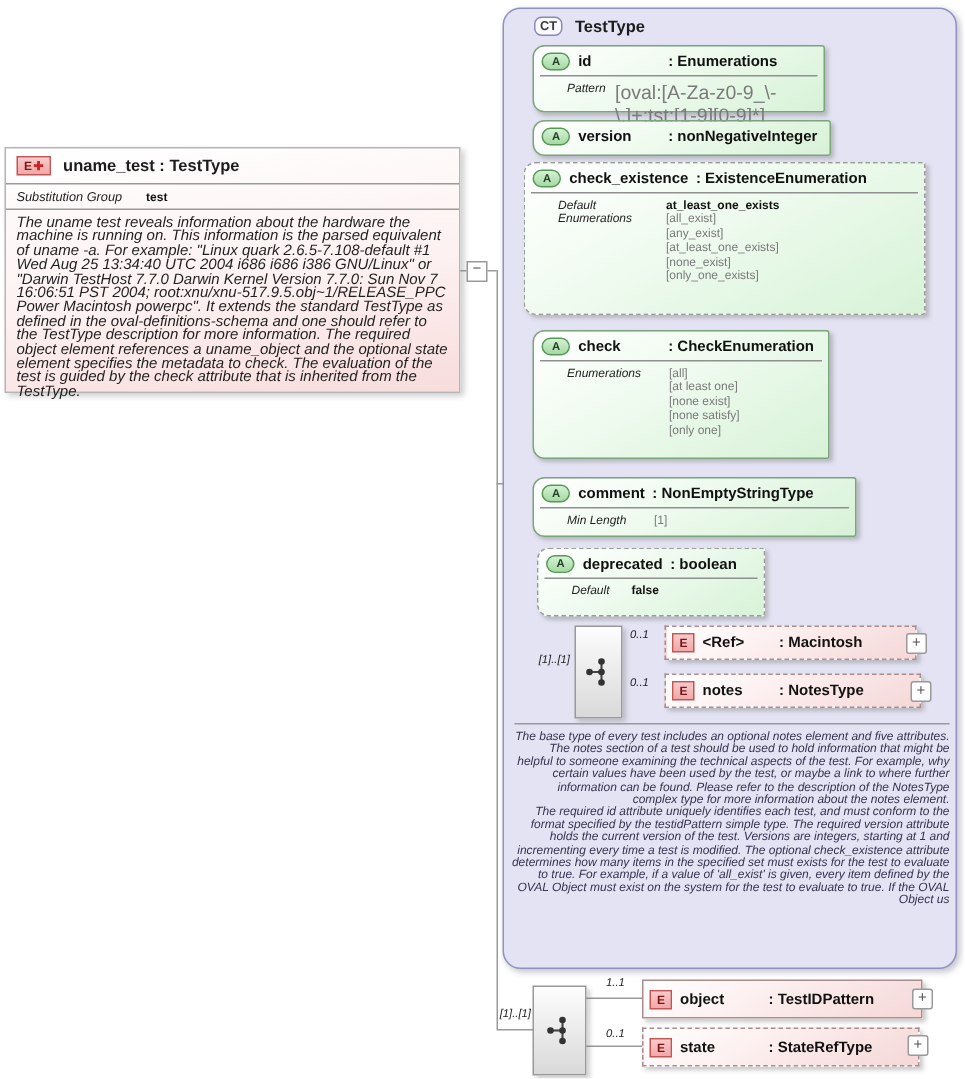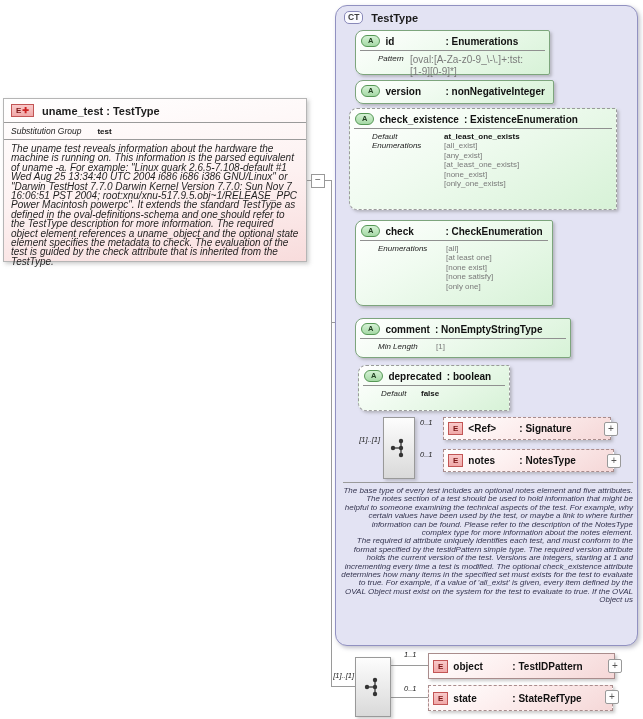--- a/index.html
+++ b/index.html
@@ -3,21 +3,21 @@
 <meta charset="utf-8">
 <style>
   html,body{margin:0;padding:0;background:#fff;}
   #page{position:relative;width:643px;height:719px;background:#ffffff;
         font-family:"Liberation Sans",sans-serif;overflow:hidden;}
   .line{position:absolute;background:#9a9a9a;}
   
   .ct-box{position:absolute;left:335px;top:5px;width:301px;height:639px;
           background:#e3e3f3;border:1px solid #9191c1;border-radius:12px;
           box-shadow:2px 2px 4px rgba(120,120,140,.45);}
-  .ct-head{display:flex;align-items:center;gap:8px;padding:5px 8px;}
+  .ct-head{display:flex;align-items:center;gap:8px;padding:5px 20px;}
   .badge-ct{font-size:8.5px;font-weight:bold;color:#3c3c3c;background:#fafaff;
             border:1px solid #8989b9;border-radius:5px;padding:0 3px;line-height:11px;}
   .ct-title{font-size:11px;font-weight:bold;color:#1c1c1c;}
   
   .attr-box{position:absolute;border:1px solid #7da57d;border-radius:8px 2px 2px 8px;
             background:linear-gradient(150deg,#ffffff 0%,#f0fbf0 40%,#d7f2d7 100%);
             box-shadow:2px 2px 3px rgba(100,100,100,.35);}
   .attr-box.optional{border:1px dashed #9a9a9a;}
   .attr-head{display:flex;align-items:center;gap:5px;padding:4px 5px 3px 5px;
              font-weight:bold;font-size:10px;color:#111;white-space:nowrap;}
@@ -106,21 +106,21 @@
   <div class="attr-box" style="left:355px;top:30px;width:193px;height:43px;">
     <div class="attr-head">
       <span class="badge-a">A</span>
       <span class="aname">id</span>
       <span>: Enumerations</span>
     </div>
     <div class="sep"></div>
     <div class="props">
       <div class="prow">
         <span class="plabel w32">Pattern</span>
-        <span class="pval" style="font-size:10px;">[oval:[A-Za-z0-9_\-\.]+:tst:[1-9][0-9]*]</span>
+        <span class="pval" style="font-size:13px;">[oval:[A-Za-z0-9_\-\.]+:tst:[1-9][0-9]*]</span>
       </div>
     </div>
   </div>
 
   <div class="attr-box" style="left:355px;top:80px;width:197px;height:22px;">
     <div class="attr-head">
       <span class="badge-a">A</span>
       <span class="aname">version</span>
       <span>: nonNegativeInteger</span>
     </div>
@@ -210,21 +210,21 @@
       <circle cx="3" cy="11" r="2.2" fill="#333"></circle>
       <circle cx="11" cy="4" r="2.2" fill="#333"></circle>
       <circle cx="11" cy="11" r="2.2" fill="#333"></circle>
       <circle cx="11" cy="18" r="2.2" fill="#333"></circle>
     </svg>
   </div>
   <div class="occurs" style="left:420px;top:418px;">0..1</div>
   <div class="elem-box optional" style="left:443px;top:417px;width:158px;height:21px;">
     <span class="badge-e">E</span>
     <span class="ename">&lt;Ref&gt;</span>
-    <span>: Signature</span>
+    <span>: Macintosh</span>
   </div>
   <div class="plus-box" style="left:604px;top:422px;">+</div>
 
   <div class="occurs" style="left:420px;top:450px;">0..1</div>
   <div class="elem-box optional" style="left:443px;top:449px;width:161px;height:21px;">
     <span class="badge-e">E</span>
     <span class="ename">notes</span>
     <span>: NotesType</span>
   </div>
   <div class="plus-box" style="left:607px;top:454px;">+</div>

